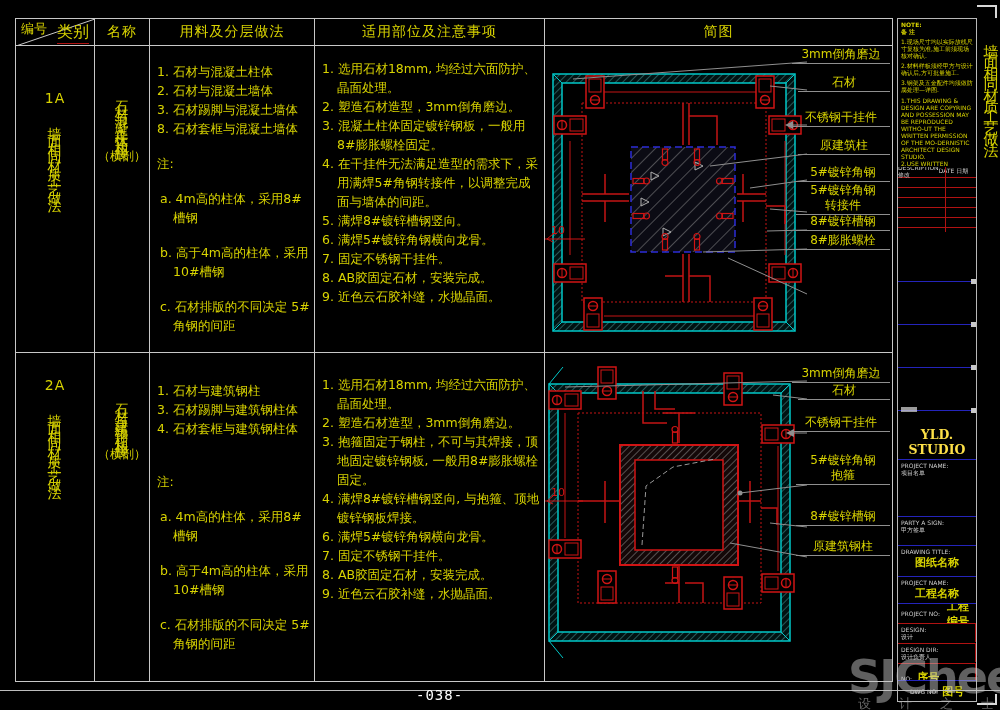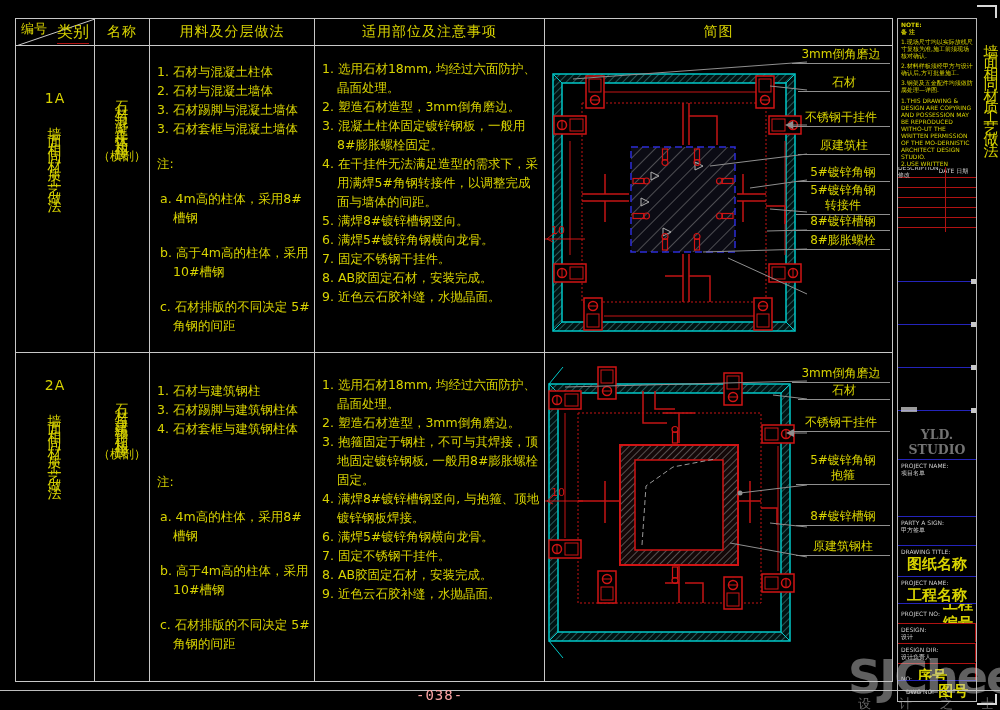--- a/index.html
+++ b/index.html
@@ -34,43 +34,43 @@
           border-bottom:1px solid #8f8f8f;white-space:nowrap;padding:0 3px 1px 3px;}
 
   
   .panel{position:absolute;left:897px;top:18px;width:80px;height:684px;border:1px solid #b8b8b8;box-sizing:border-box;
          background:#000;display:flex;flex-direction:column;}
   .sec{position:relative;box-sizing:border-box;padding:2px 3px;overflow:hidden;}
   .bb{border-bottom:1px solid #2424bb;}
   .br{border-bottom:1px solid #b01212;}
   .tinyY{font-size:6px;line-height:7px;color:#d8d300;}
   .tinyW{font-size:6px;line-height:7px;color:#cfcfcf;}
-  .valY{font-size:15px;font-weight:bold;color:#d8d300;text-align:center;}
-  .studio{font-family:"DejaVu Serif",serif;font-weight:bold;color:#737373;font-size:12.5px;text-align:center;
+  .valY{font-size:11px;font-weight:bold;color:#d8d300;text-align:center;}
+  .studio{font-family:"DejaVu Serif",serif;font-weight:bold;color:#fde047;font-size:12.5px;text-align:center;
           display:flex;align-items:center;justify-content:center;}
   .revline{position:absolute;left:60%;top:0;bottom:0;width:1px;background:#b01212;}
   .revrow{height:9px;border-bottom:1px solid #b01212;}
   .revhead{display:flex;font-size:6px;color:#cfcfcf;border-bottom:1px solid #b01212;height:10px;align-items:center;}
   .revhead div{flex:1;}
   .logoline{position:relative;border-top:1px solid #2424bb;height:0;margin-top:42px;}
   .logoline .sq{position:absolute;right:0;top:-3px;width:5px;height:5px;background:#c8c8c8;}
   .smudge{position:absolute;left:3px;top:-4px;width:16px;height:5px;background:rgba(205,205,205,0.75);}
   .twocol{display:flex;padding:0;flex-direction:column;}
   .twocol>div{flex:1;padding:2px 3px;box-sizing:border-box;}
   .twocol>div:first-child{border-right:1px solid #b01212;}
 
   
   .vtitle{position:absolute;left:981px;top:32px;font-size:15px;letter-spacing:11px;color:#d8d300;}
 
   
   .cbr-t{position:absolute;left:977px;top:5px;width:18px;height:11px;border-top:2px solid #d8d8d8;border-right:2px solid #d8d8d8;}
   .cbr-b{position:absolute;left:977px;top:694px;width:18px;height:9px;border-bottom:2px solid #d8d8d8;border-right:2px solid #d8d8d8;}
 
   .bottomline{position:absolute;left:0;top:690px;width:1000px;height:1px;background:#bdbdbd;}
-  .pagenum{position:absolute;left:416px;top:687px;color:#fca5a5;font-family:"DejaVu Sans Mono",monospace;font-size:14px;letter-spacing:1px;}
+  .pagenum{position:absolute;left:416px;top:687px;color:#ffffff;font-family:"DejaVu Sans Mono",monospace;font-size:14px;letter-spacing:1px;}
 
   
   .wm{position:absolute;left:848px;top:650px;font-size:46px;font-weight:bold;color:rgba(200,200,200,0.48);
       letter-spacing:-2px;z-index:20;font-family:"DejaVu Sans",sans-serif;}
   .wmsub{position:absolute;left:858px;top:695px;width:136px;display:flex;justify-content:space-between;
          color:rgba(185,185,185,0.55);font-size:13px;z-index:20;}
 </style>
 </head>
 <body>
 
@@ -95,21 +95,21 @@
       <div class="vt vcat">墙面相同材质工艺做法</div>
     </div>
     <div class="cell codecell" style="padding-top:44px">
       <div class="vt vname">石材与混凝土柱体相接</div>
       <div class="hsuffix">（横剖）</div>
     </div>
     <div class="cell txtcell">
       <div class="li">1. 石材与混凝土柱体</div>
       <div class="li">2. 石材与混凝土墙体</div>
       <div class="li">3. 石材踢脚与混凝土墙体</div>
-      <div class="li">3. 石材套框与混凝土墙体</div>
+      <div class="li">8. 石材套框与混凝土墙体</div>
       <div class="notehead">注:</div>
       <div class="subli">a. 4m高的柱体，采用8#槽钢</div>
       <div class="subli">b. 高于4m高的柱体，采用10#槽钢</div>
       <div class="subli">c. 石材排版的不同决定  5#角钢的间距</div>
     </div>
     <div class="cell txtcell" style="padding-top:13px">
       <div class="li">1. 选用石材18mm, 均经过六面防护、晶面处理。</div>
       <div class="li">2. 塑造石材造型，3mm倒角磨边。</div>
       <div class="li">3. 混凝土柱体固定镀锌钢板，一般用8#膨胀螺栓固定。</div>
       <div class="li">4. 在干挂件无法满足造型的需求下，采用满焊5#角钢转接件，以调整完成面与墙体的间距。</div>

